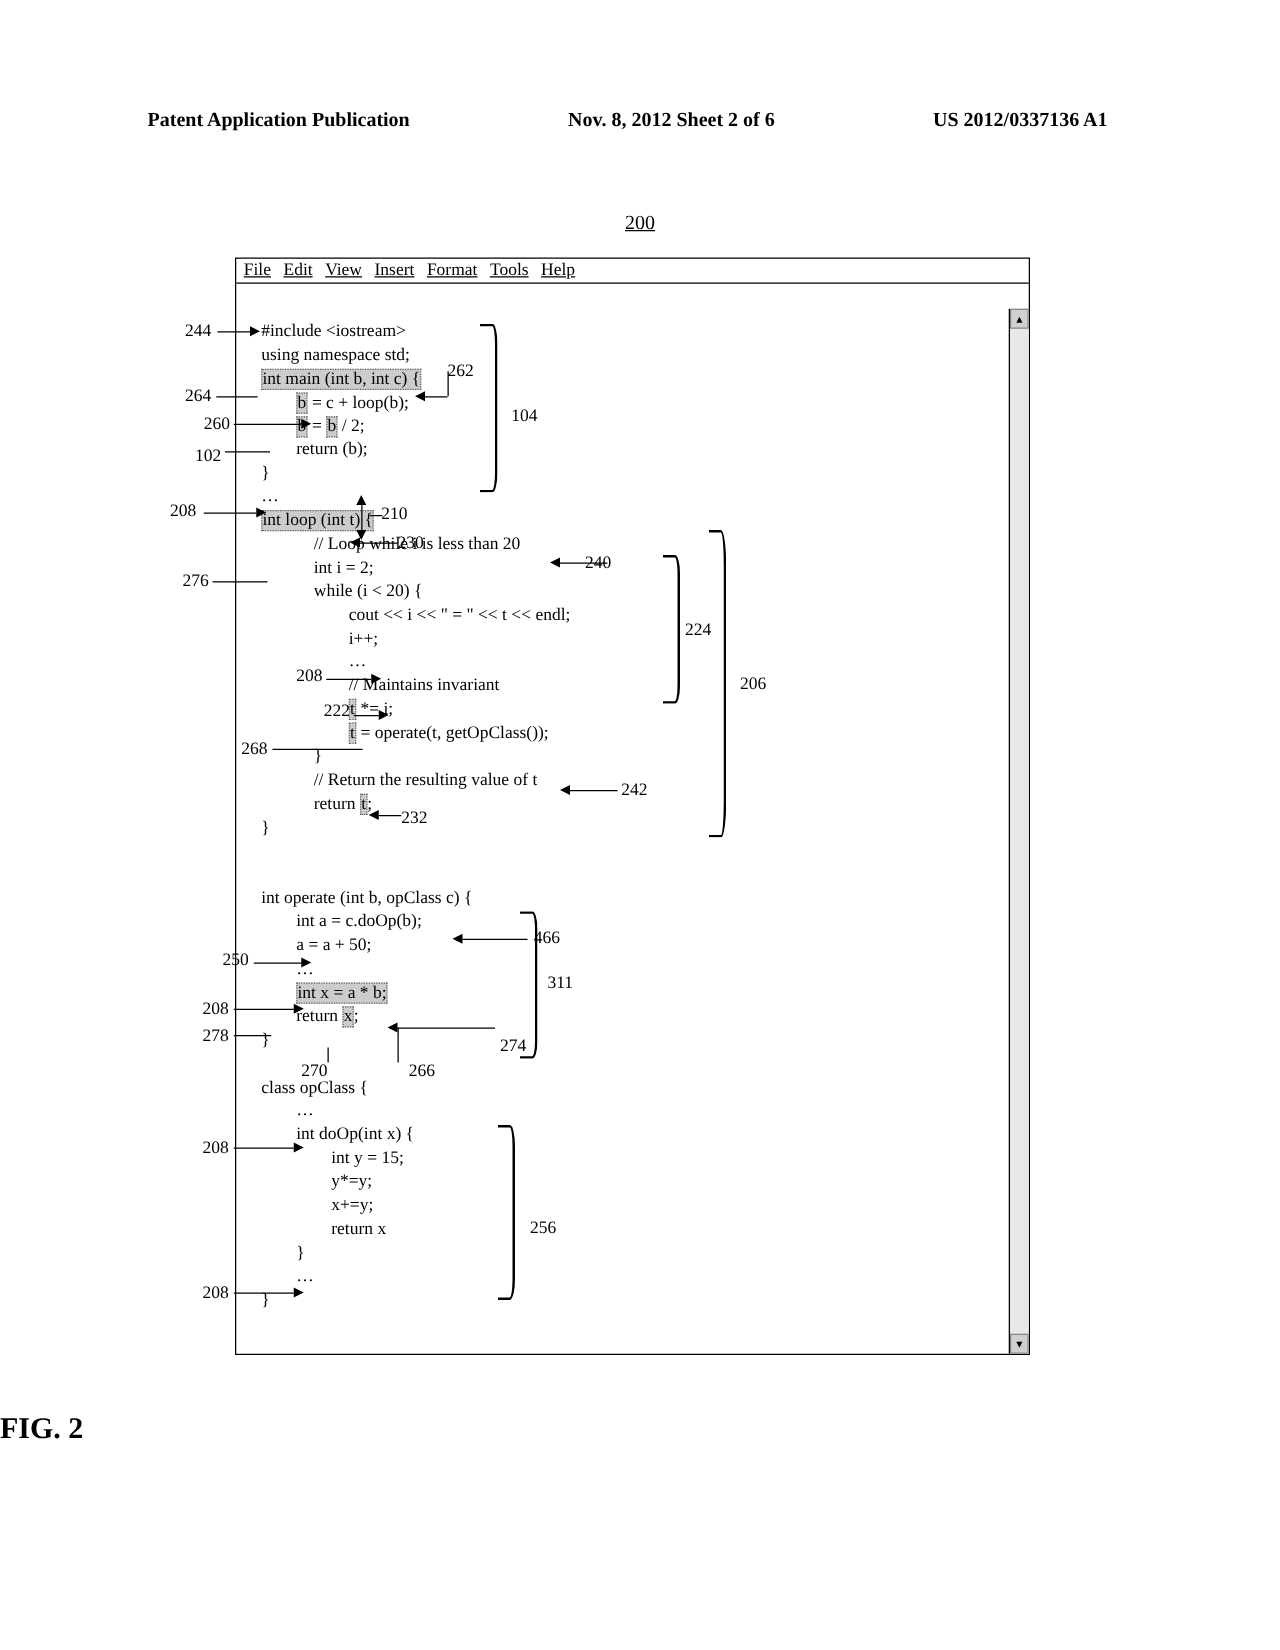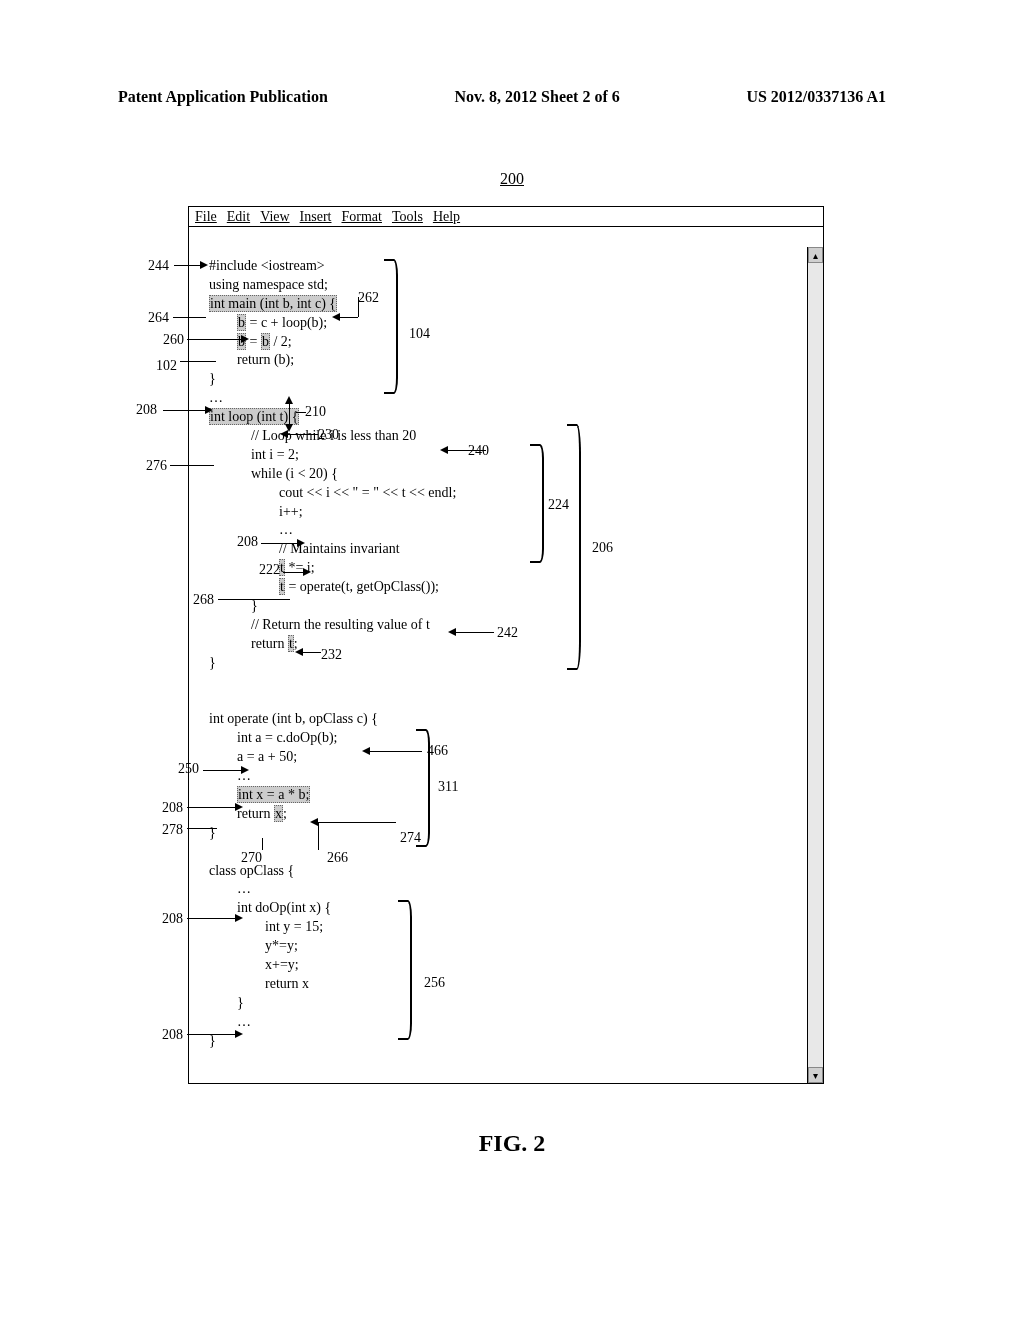--- a/index.html
+++ b/index.html
@@ -126,21 +126,20 @@
   }
   .leader {
     position: absolute;
     background: #000;
   }
   .fig-caption {
     position: absolute;
     top: 1130px;
     left: 0;
     width: 1024px;
-    text-align: center;
     font-size: 24px;
     font-weight: bold;
     font-family: "Times New Roman", serif;
   }
   .arrowhead {
     position: absolute;
     width: 0; height: 0;
   }
   .ah-right { border-top: 4px solid transparent; border-bottom: 4px solid transparent; border-left: 8px solid #000; }
   .ah-left  { border-top: 4px solid transparent; border-bottom: 4px solid transparent; border-right: 8px solid #000; }

